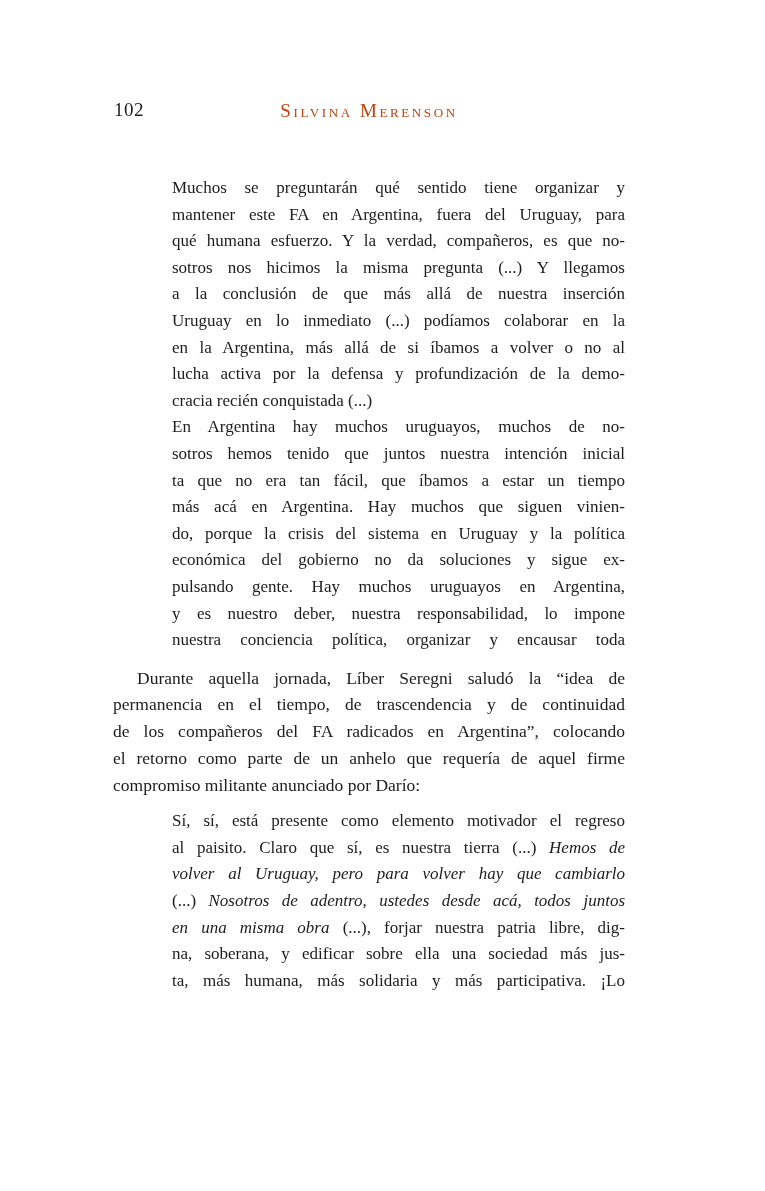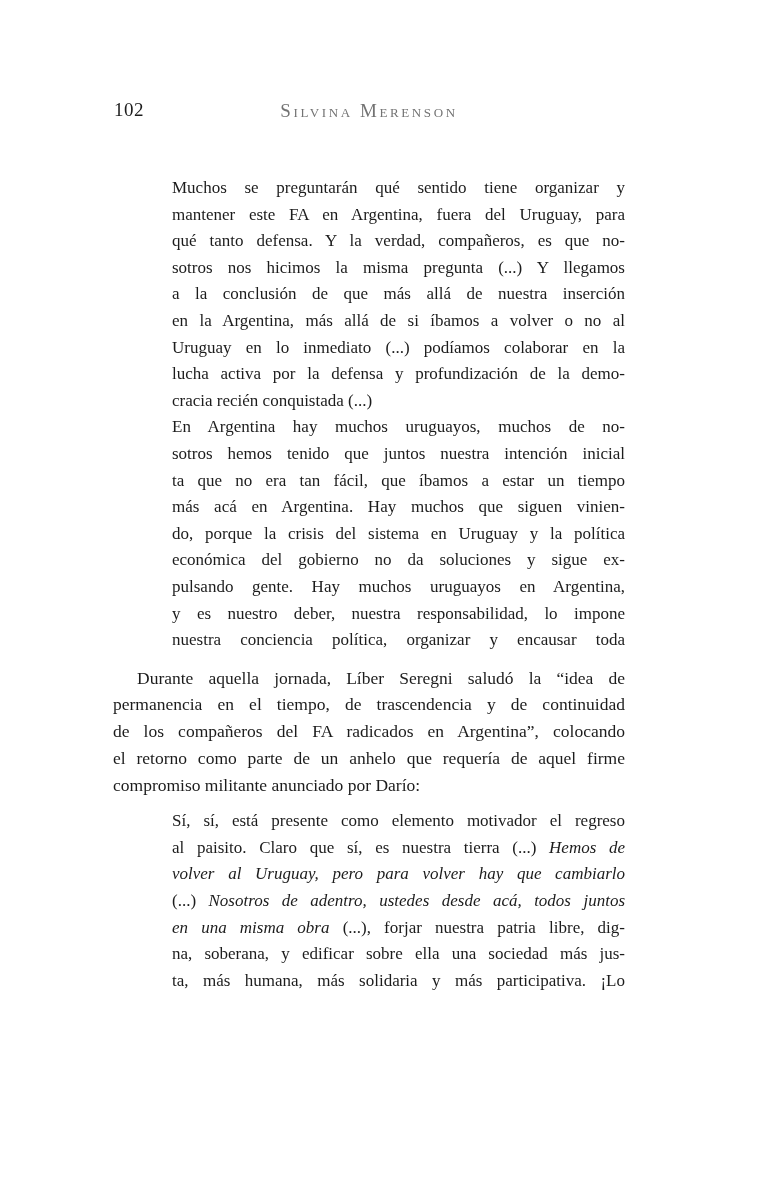--- a/index.html
+++ b/index.html
@@ -36,21 +36,21 @@
   }
   .running-head {
     position: absolute;
     left: 0;
     right: 0;
     top: 1px;
     text-align: center;
     font-variant: small-caps;
     font-size: 19px;
     letter-spacing: 2.6px;
-    color: #737373;
+    color: #c2410c;
   }
   .quote {
     margin-left: 59px;
     width: 453px;
     font-size: 17px;
     line-height: 26.6px;
   }
   .quote-first {
     margin-top: 52px;
   }
@@ -88,25 +88,25 @@
 
     <div class="header">
       <span class="page-number">102</span>
       <span class="running-head">Silvina Merenson</span>
     </div>
 
     <div class="quote quote-first">
       <div>
           <div class="line"><span>Muchos se preguntarán qué sentido tiene organizar y</span></div>
           <div class="line"><span>mantener este FA en Argentina, fuera del Uruguay, para</span></div>
-          <div class="line"><span>qué tanto defensa. Y la verdad, compañeros, es que no-</span></div>
+          <div class="line"><span>qué humana esfuerzo. Y la verdad, compañeros, es que no-</span></div>
           <div class="line"><span>sotros nos hicimos la misma pregunta (...) Y llegamos</span></div>
           <div class="line"><span>a la conclusión de que más allá de nuestra inserción</span></div>
+          <div class="line"><span>Uruguay en lo inmediato (...) podíamos colaborar en la</span></div>
           <div class="line"><span>en la Argentina, más allá de si íbamos a volver o no al</span></div>
-          <div class="line"><span>Uruguay en lo inmediato (...) podíamos colaborar en la</span></div>
           <div class="line"><span>lucha activa por la defensa y profundización de la demo-</span></div>
           <div class="line nj"><span>cracia recién conquistada (...)</span></div>
         </div>
       <div>
           <div class="line"><span>En Argentina hay muchos uruguayos, muchos de no-</span></div>
           <div class="line"><span>sotros hemos tenido que juntos nuestra intención inicial</span></div>
           <div class="line"><span>ta que no era tan fácil, que íbamos a estar un tiempo</span></div>
           <div class="line"><span>más acá en Argentina. Hay muchos que siguen vinien-</span></div>
           <div class="line"><span>do, porque la crisis del sistema en Uruguay y la política</span></div>
           <div class="line"><span>económica del gobierno no da soluciones y sigue ex-</span></div>

